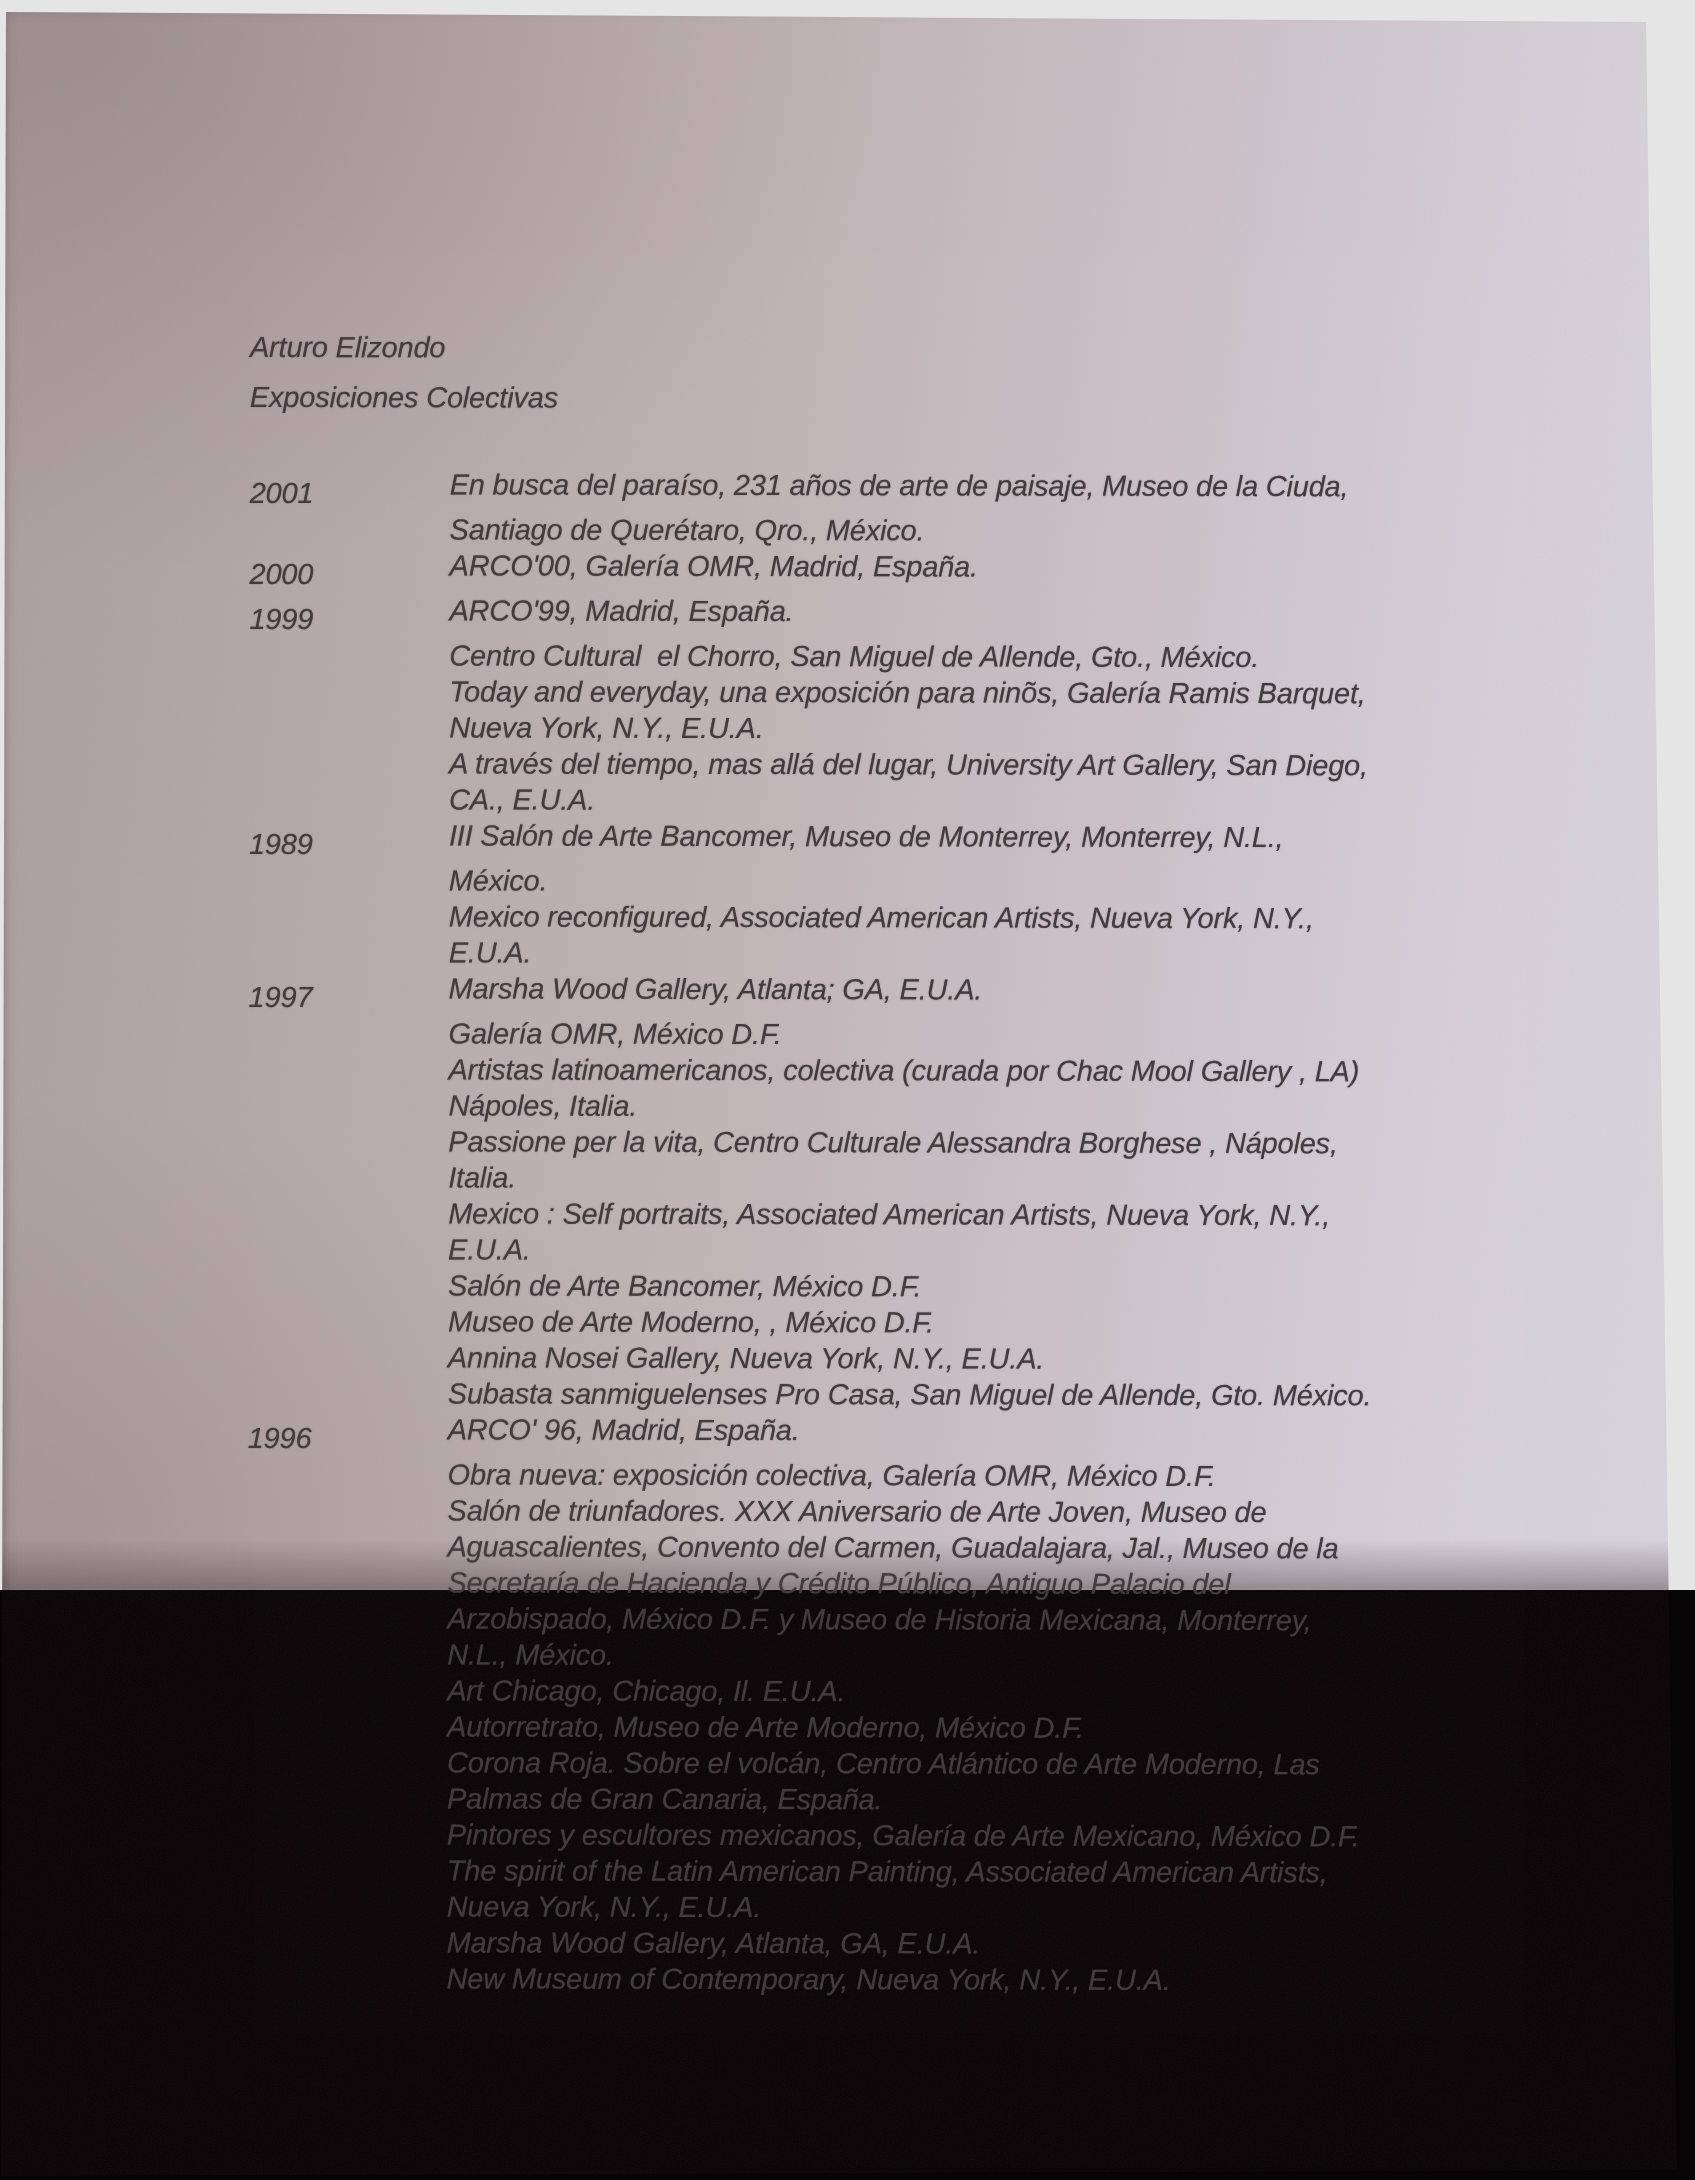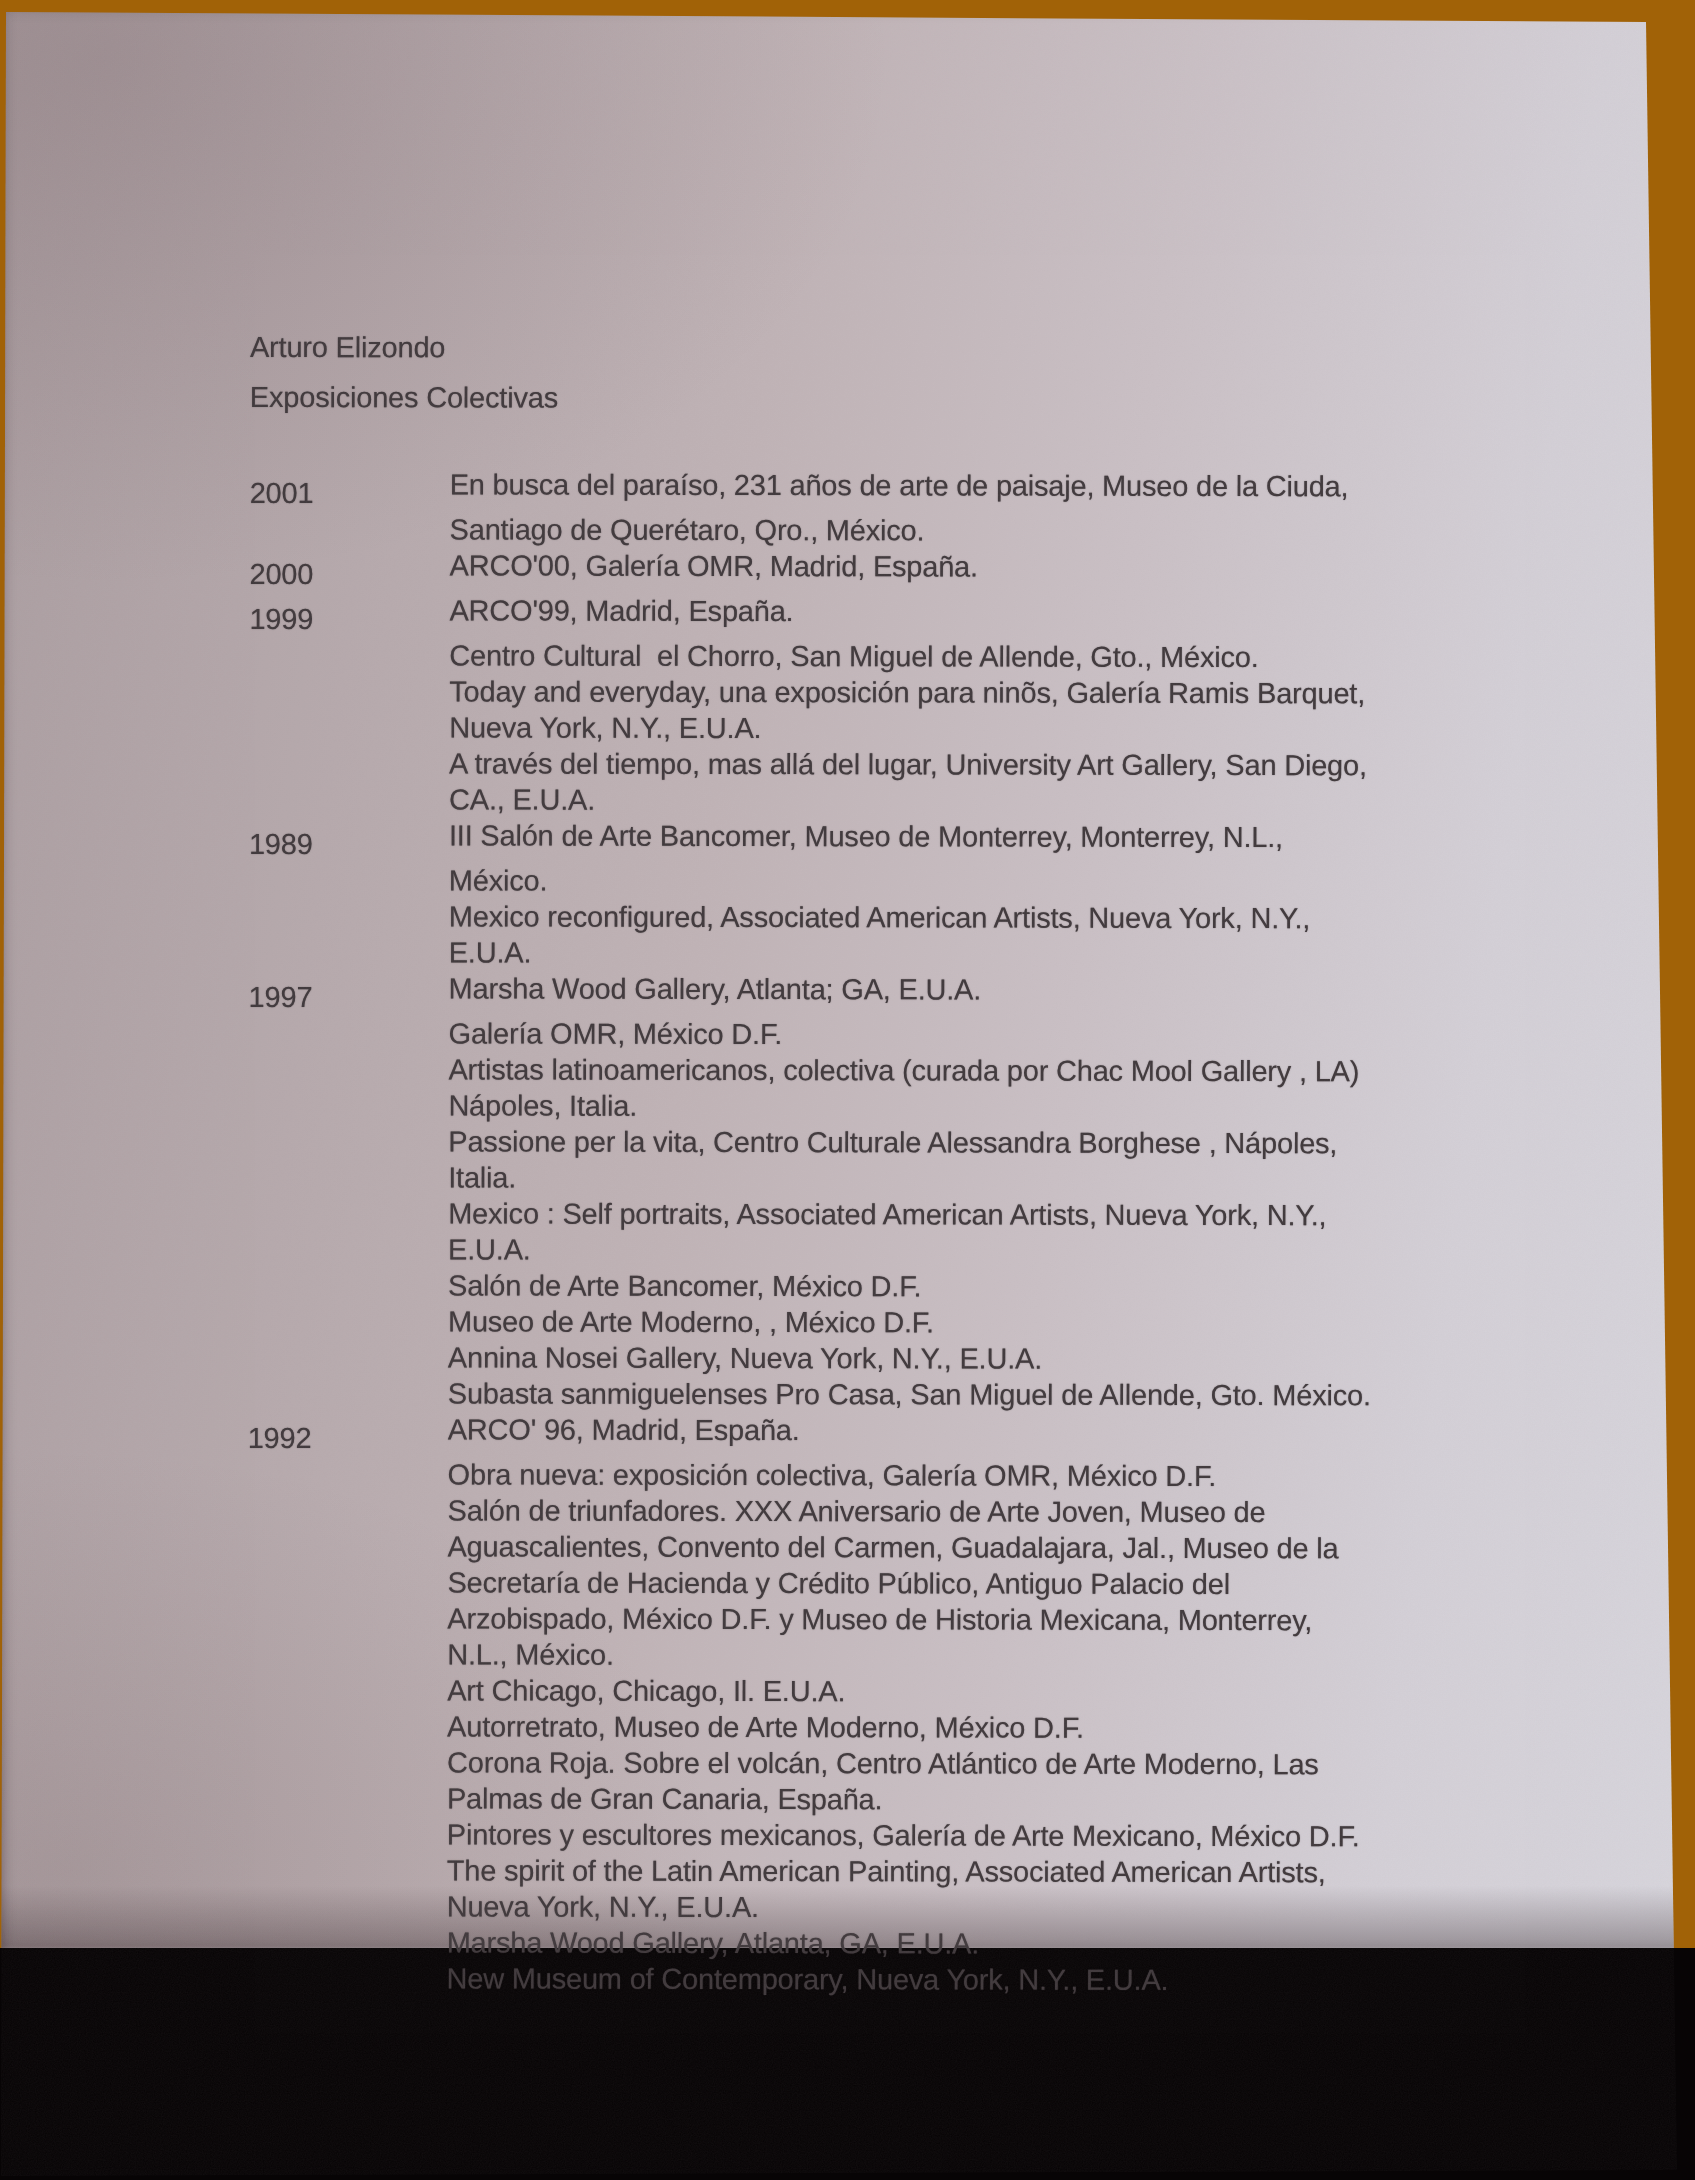--- a/index.html
+++ b/index.html
@@ -7,22 +7,23 @@
     padding: 0;
     background: #070405;
     width: 1696px;
     height: 2181px;
     overflow: hidden;
     font-family: "Liberation Sans", "DejaVu Sans", sans-serif;
   }
   .scene {
     position: relative;
     width: 1696px;
-    height: 1948px;
-    background: #a16207;
+    height: 1590px;
+    background: #e5e5e5;
+    font-style: italic;
   }
   
   .paper {
     position: absolute;
     inset: 0;
     clip-path: polygon(6px 12px, 1646px 22px, 1677px 2170px, 0.9px 2176px);
     background:
       radial-gradient(1278px 852px at 6% 3%, rgba(92,68,74,0.20), rgba(92,68,74,0) 62%),
       radial-gradient(1193px 767px at 4% 96%, rgba(96,74,76,0.16), rgba(96,74,76,0) 55%),
       linear-gradient(rgba(32,18,22,0) 96.8%, rgba(32,18,22,0.34) 100%),
@@ -111,21 +112,21 @@
           <div class="row"><span class="year"></span><span class="text">Artistas latinoamericanos, colectiva (curada por Chac Mool Gallery , LA)</span></div>
           <div class="row"><span class="year"></span><span class="text">Nápoles, Italia.</span></div>
           <div class="row"><span class="year"></span><span class="text">Passione per la vita, Centro Culturale Alessandra Borghese , Nápoles,</span></div>
           <div class="row"><span class="year"></span><span class="text">Italia.</span></div>
           <div class="row"><span class="year"></span><span class="text">Mexico : Self portraits, Associated American Artists, Nueva York, N.Y.,</span></div>
           <div class="row"><span class="year"></span><span class="text">E.U.A.</span></div>
           <div class="row"><span class="year"></span><span class="text">Salón de Arte Bancomer, México D.F.</span></div>
           <div class="row"><span class="year"></span><span class="text">Museo de Arte Moderno, , México D.F.</span></div>
           <div class="row"><span class="year"></span><span class="text">Annina Nosei Gallery, Nueva York, N.Y., E.U.A.</span></div>
           <div class="row"><span class="year"></span><span class="text">Subasta sanmiguelenses Pro Casa, San Miguel de Allende, Gto. México.</span></div>
-          <div class="row"><span class="year">1992</span><span class="text">ARCO' 96, Madrid, España.</span></div>
+          <div class="row"><span class="year">1996</span><span class="text">ARCO' 96, Madrid, España.</span></div>
           <div class="row"><span class="year"></span><span class="text">Obra nueva: exposición colectiva, Galería OMR, México D.F.</span></div>
           <div class="row"><span class="year"></span><span class="text">Salón de triunfadores. XXX Aniversario de Arte Joven, Museo de</span></div>
           <div class="row"><span class="year"></span><span class="text">Aguascalientes, Convento del Carmen, Guadalajara, Jal., Museo de la</span></div>
           <div class="row"><span class="year"></span><span class="text">Secretaría de Hacienda y Crédito Público, Antiguo Palacio del</span></div>
           <div class="row"><span class="year"></span><span class="text">Arzobispado, México D.F. y Museo de Historia Mexicana, Monterrey,</span></div>
           <div class="row"><span class="year"></span><span class="text">N.L., México.</span></div>
           <div class="row"><span class="year"></span><span class="text">Art Chicago, Chicago, Il. E.U.A.</span></div>
           <div class="row"><span class="year"></span><span class="text">Autorretrato, Museo de Arte Moderno, México D.F.</span></div>
           <div class="row"><span class="year"></span><span class="text">Corona Roja. Sobre el volcán, Centro Atlántico de Arte Moderno, Las</span></div>
           <div class="row"><span class="year"></span><span class="text">Palmas de Gran Canaria, España.</span></div>

